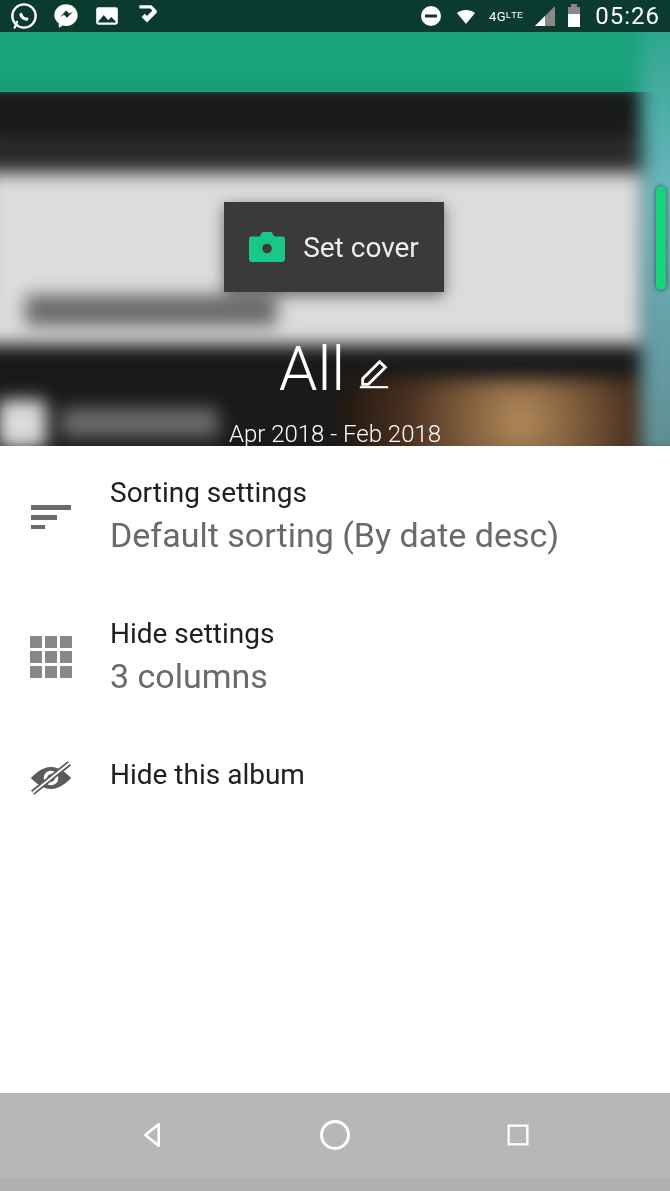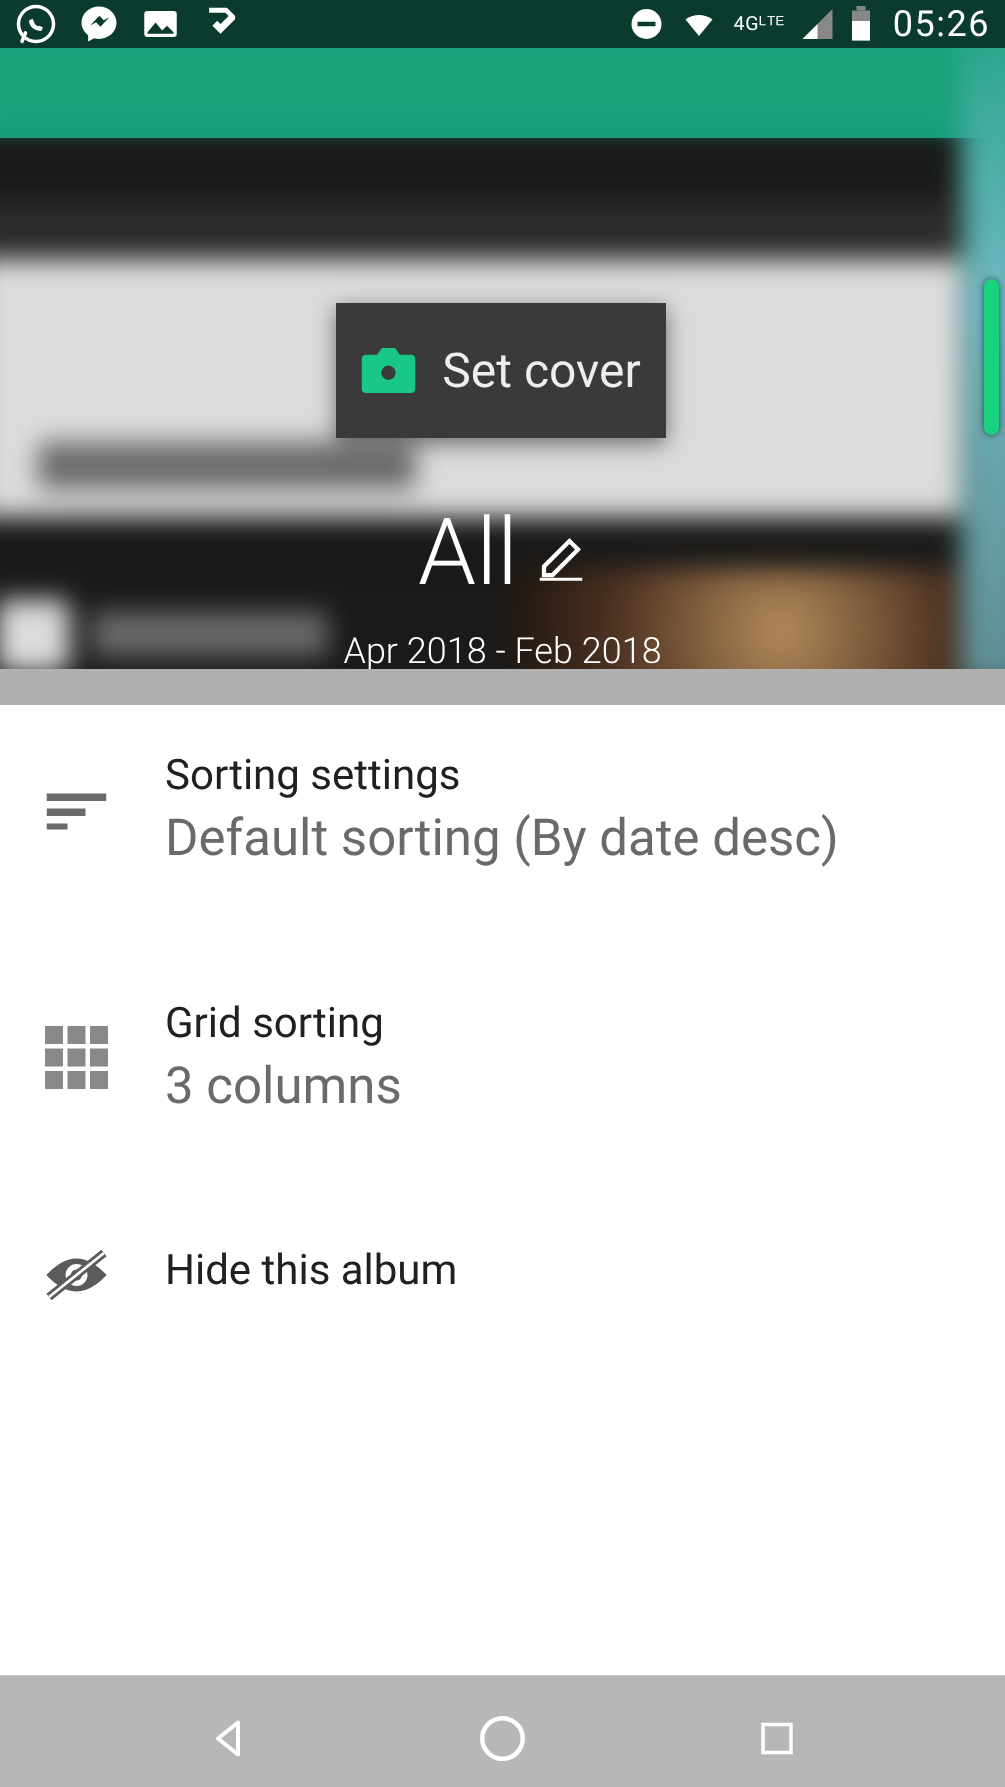--- a/index.html
+++ b/index.html
@@ -58,21 +58,21 @@
     top: 170px;
     left: 224px;
     width: 220px;
     height: 90px;
     background: #3a3a3a;
     display: flex;
     align-items: center;
     justify-content: center;
     gap: 18px;
     color: #eee;
-    font-size: 32px;
+    font-size: 28px;
     box-shadow: 0 4px 14px rgba(0,0,0,0.5);
   }
 
   .album-title {
     position: absolute;
     top: 300px;
     left: 0; right: 0;
     display: flex;
     align-items: baseline;
     justify-content: center;
@@ -91,21 +91,20 @@
   }
 
   
   .content { background: #fff; height: calc(1191px - 46px - 414px - 84px); }
   .settings-list { padding: 0; }
   .settings-item {
     display: flex;
     align-items: center;
     gap: 34px;
     padding: 30px 26px 32px 26px;
-    margin-top: 24px;
   }
   .settings-item .icon-slot { width: 50px; display:flex; align-items:center; justify-content:center; color:#5b5b5b; }
   .settings-text .title { font-size: 28px; color: #202020; margin-bottom: 6px; }
   .settings-text .subtitle { font-size: 34px; color: #6a6a6a; }
 
   
   .navbar {
     height: 84px;
     background: #b7b7b7;
     display: flex;
@@ -241,21 +240,21 @@
             <rect x="30" y="0" width="12" height="12" fill="#888"></rect>
           <rect x="0" y="15" width="12" height="12" fill="#888"></rect>
             <rect x="15" y="15" width="12" height="12" fill="#888"></rect>
             <rect x="30" y="15" width="12" height="12" fill="#888"></rect>
           <rect x="0" y="30" width="12" height="12" fill="#888"></rect>
             <rect x="15" y="30" width="12" height="12" fill="#888"></rect>
             <rect x="30" y="30" width="12" height="12" fill="#888"></rect>
         </svg>
       </div>
       <div class="settings-text">
-        <div class="title">Grid sorting</div>
+        <div class="title">Hide settings</div>
         <div class="subtitle">3 columns</div>
       </div>
     </div>
 
     <div class="settings-item">
       <div class="icon-slot">
         <svg width="44" height="36" viewBox="0 0 24 18">
             <path fill="#5b5b5b" d="M12 3C7 3 3 7 1 9c2 2 6 6 11 6s9-4 11-6c-2-2-6-6-11-6zm0 10a4 4 0 1 1 0-8 4 4 0 0 1 0 8z"></path>
             <circle cx="12" cy="9" r="2" fill="#5b5b5b"></circle>
             <line x1="2" y1="17" x2="22" y2="1" stroke="#5b5b5b" stroke-width="3"></line>

